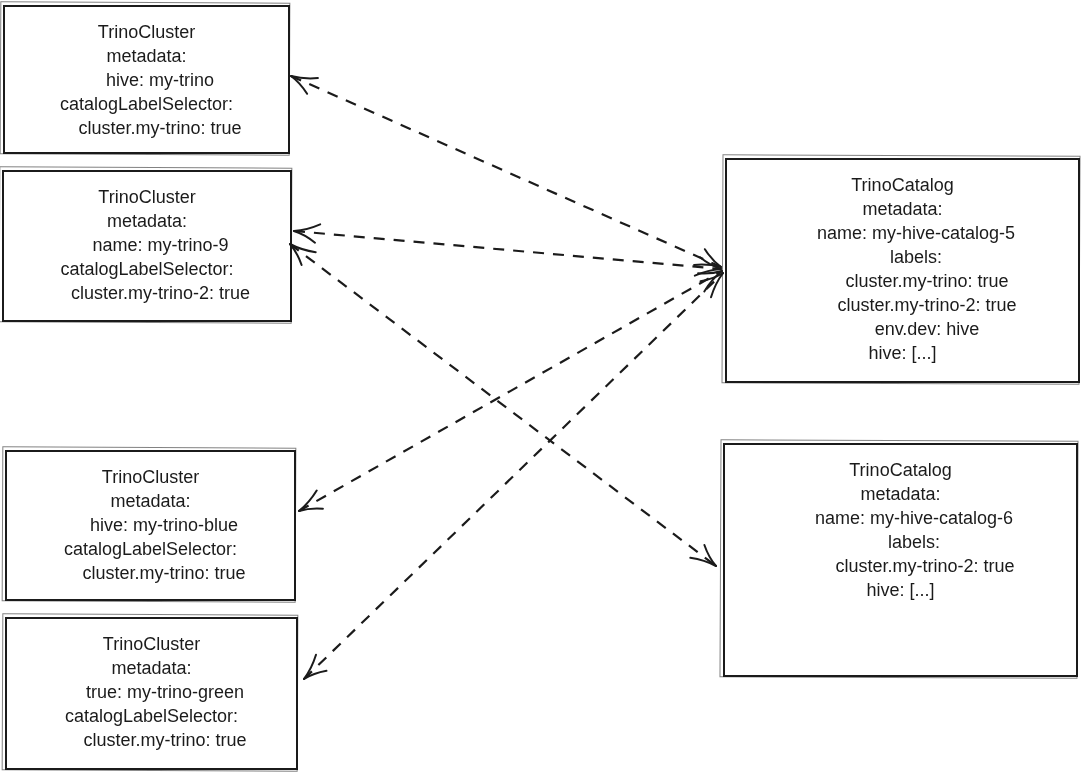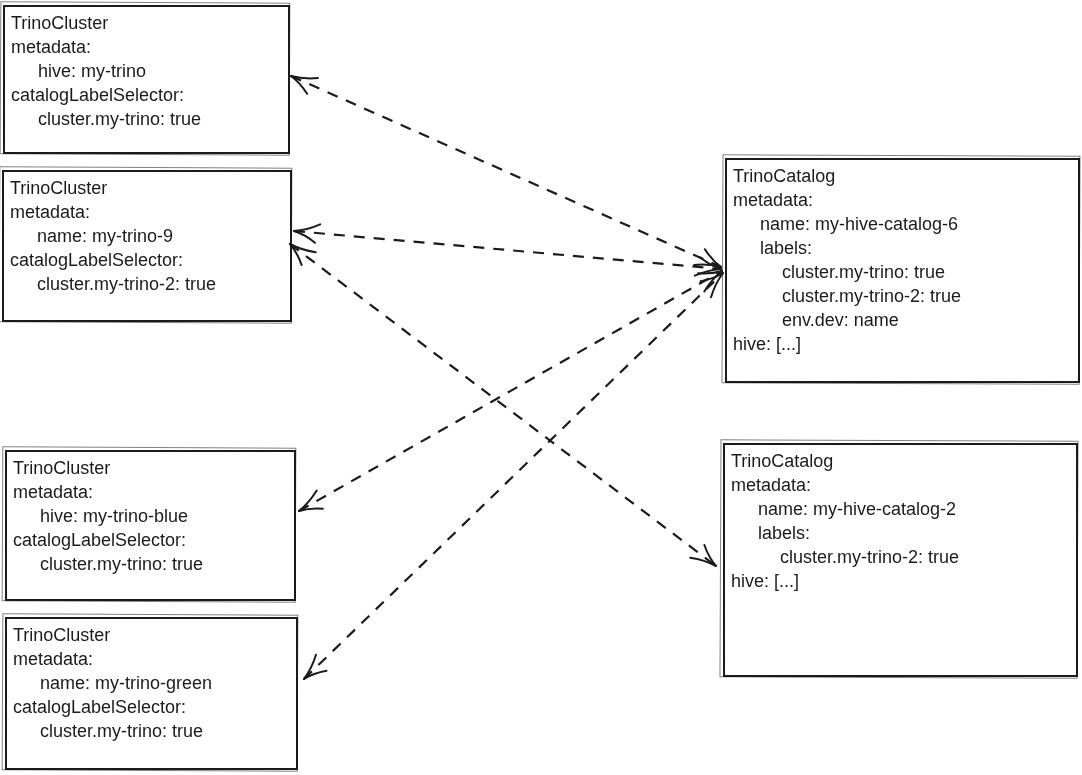--- a/index.html
+++ b/index.html
@@ -11,21 +11,22 @@
     background:var(--paper);
     font-family:"Liberation Sans","DejaVu Sans",sans-serif;
     color:var(--ink);
     overflow:hidden;
   }
   .node{
     position:absolute;
     background:var(--paper);
     border:2px solid var(--ink);
     box-sizing:border-box;
-    padding:4px 6px;
+    padding:13px 6px;
+    text-align:center;
   }
   
   .node::after{
     content:"";
     position:absolute;
     inset:-5px -2px -3px -5px;
     border:1.3px solid var(--ink);
     opacity:.55;
     transform:rotate(.25deg);
     pointer-events:none;
@@ -92,46 +93,46 @@
         <div class="line" data-indent="0">catalogLabelSelector:</div>
         <div class="line" data-indent="1">cluster.my-trino: true</div>
       </div>
   </div>
 
   <div class="node" style="left:5px;top:617px;width:293px;height:153px">
     <div class="box-lines">
 
     <div class="line" data-indent="0">TrinoCluster</div>
         <div class="line" data-indent="0">metadata:</div>
-        <div class="line" data-indent="1">name: my-trino-green</div>
+        <div class="line" data-indent="1">true: my-trino-green</div>
         <div class="line" data-indent="0">catalogLabelSelector:</div>
         <div class="line" data-indent="1">cluster.my-trino: true</div>
       </div>
   </div>
 
   <div class="node" style="left:725px;top:158px;width:355px;height:225px">
     <div class="box-lines">
 
     <div class="line" data-indent="0">TrinoCatalog</div>
         <div class="line" data-indent="0">metadata:</div>
-        <div class="line" data-indent="1">name: my-hive-catalog-6</div>
+        <div class="line" data-indent="1">name: my-hive-catalog-5</div>
         <div class="line" data-indent="1">labels:</div>
         <div class="line" data-indent="2">cluster.my-trino: true</div>
         <div class="line" data-indent="2">cluster.my-trino-2: true</div>
-        <div class="line" data-indent="2">env.dev: name</div>
+        <div class="line" data-indent="2">env.dev: hive</div>
         <div class="line" data-indent="0">hive: [...]</div>
       </div>
   </div>
 
   <div class="node" style="left:723px;top:443px;width:355px;height:234px">
     <div class="box-lines">
 
     <div class="line" data-indent="0">TrinoCatalog</div>
         <div class="line" data-indent="0">metadata:</div>
-        <div class="line" data-indent="1">name: my-hive-catalog-2</div>
+        <div class="line" data-indent="1">name: my-hive-catalog-6</div>
         <div class="line" data-indent="1">labels:</div>
         <div class="line" data-indent="2">cluster.my-trino-2: true</div>
         <div class="line" data-indent="0">hive: [...]</div>
       </div>
   </div>
 
   <svg id="connections" viewBox="0 0 1082 775" xmlns="http://www.w3.org/2000/svg">
       <g>
         <line x1="291" y1="76" x2="721" y2="267" class="arrow-line"></line>
         <path d="M 704.9 249.2 Q 712.0 260.4 721 267" class="arrow-head"></path>

